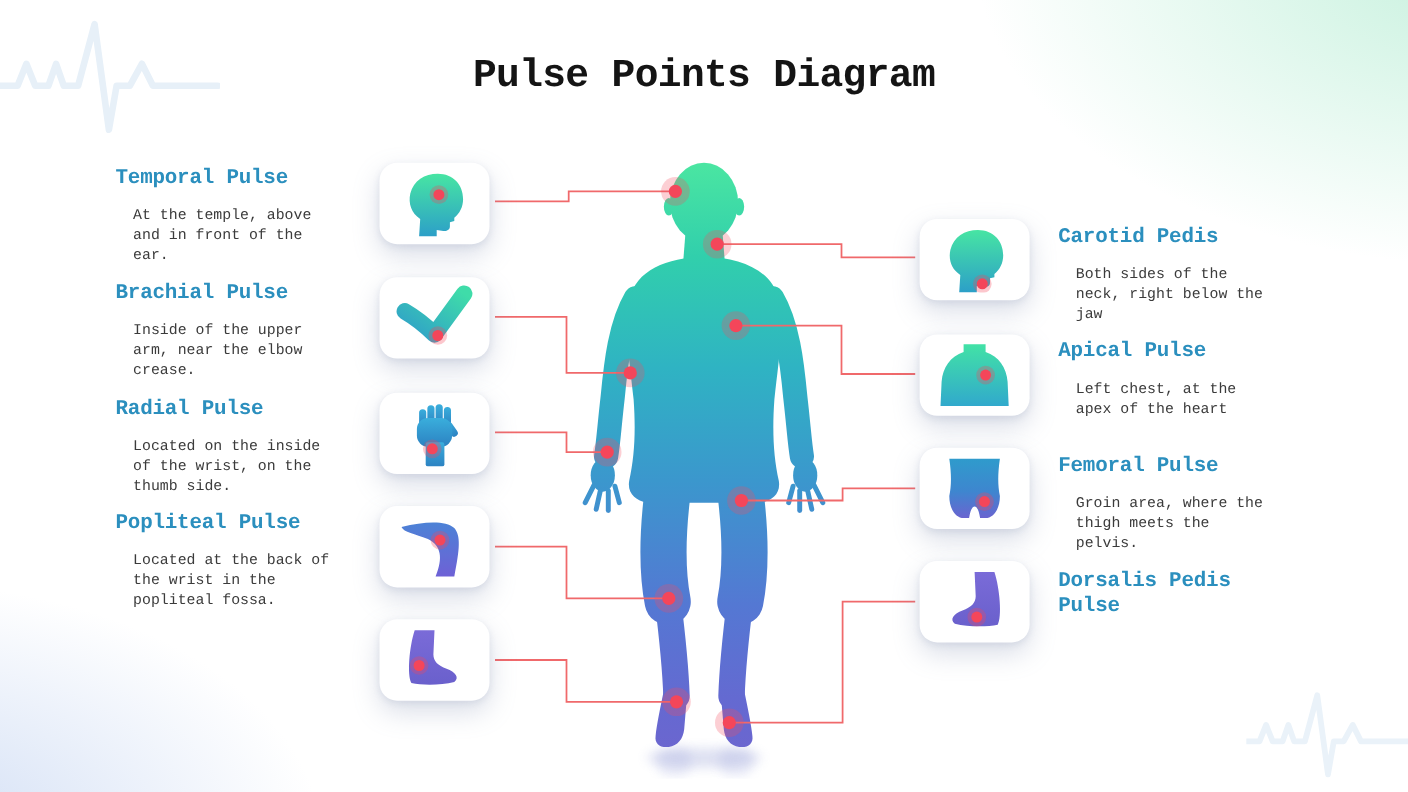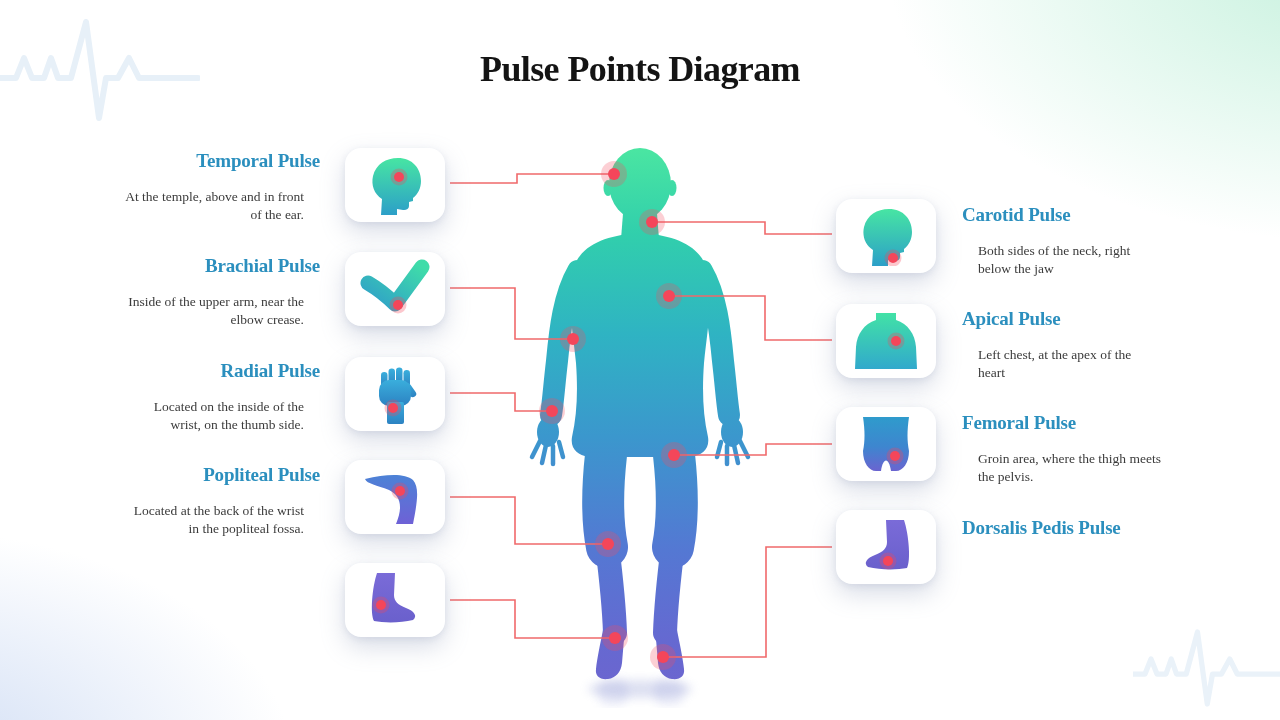--- a/index.html
+++ b/index.html
@@ -1,36 +1,36 @@
 <!DOCTYPE html>
 <html><head>
 <meta charset="utf-8">
 <style>
   html,body{margin:0;padding:0;}
   .stage{
     position:relative;width:1280px;height:720px;overflow:hidden;
-    font-family:Liberation Serif, serif;
+    font-family:Liberation Mono, monospace;
     background:
       radial-gradient(ellipse 760px 460px at 106% -6%, rgba(186,238,214,0.85), rgba(186,238,214,0) 62%),
       radial-gradient(ellipse 640px 400px at -7% 107%, rgba(198,214,242,0.85), rgba(198,214,242,0) 60%),
       #ffffff;
   }
   .ecg{position:absolute;z-index:0;}
   .page-title{
     position:absolute;top:48px;left:0;width:100%;text-align:center;margin:0;
     font-size:36px;font-weight:bold;letter-spacing:-0.6px;color:#141414;z-index:5;
   }
   .body-svg{position:absolute;left:510px;top:143px;z-index:1;}
   .lines-svg{position:absolute;left:0;top:0;width:1280px;height:720px;z-index:2;pointer-events:none;}
   .dots-layer{position:absolute;left:0;top:0;width:1280px;height:720px;z-index:3;pointer-events:none;}
   .pulse-dot{position:absolute;width:26px;height:26px;border-radius:50%;
     background:rgba(243,76,96,0.27);display:flex;align-items:center;justify-content:center;}
   .pulse-dot-core{width:12px;height:12px;border-radius:50%;background:#f4465a;}
   .lt,.rt{position:absolute;z-index:5;width:215px;}
-  .lt{left:105px;text-align:right;}
+  .lt{left:105px;text-align:left;}
   .rt{left:962px;text-align:left;}
   .pulse-name{margin:0 0 5px 0;font-size:19px;font-weight:bold;letter-spacing:-0.2px;color:#2b8fbe;}
   .pulse-desc{margin:16px;font-size:13.5px;line-height:1.32;color:#3b3b3b;}
   .card{
     position:absolute;width:100px;height:74px;background:#ffffff;border-radius:16px;z-index:4;
     box-shadow:0 10px 24px rgba(128,144,176,0.30), 0 2px 6px rgba(128,144,176,0.16);
     display:flex;align-items:center;justify-content:center;
   }
 </style>
 </head>
@@ -234,21 +234,21 @@
             <stop offset="1" stop-color="#6A60CC"></stop>
           </linearGradient>
         </defs>
       <path d="M17,3 L35,3 L34,25 C34,31 38,35 46,38 C54,41 58,46 53,50 C41,53 24,53 14,51 C10,44 12,18 17,3 Z" fill="url(#g-ft)"></path>
       <circle cx="21" cy="35" r="8.5" fill="rgba(244,70,90,0.3)"></circle>
         <circle cx="21" cy="35" r="5" fill="#f4465a"></circle>
     </svg>
   </div>
 
   <div class="rt" style="top:204px">
-    <h2 class="pulse-name">Carotid Pulse</h2>
+    <h2 class="pulse-name">Carotid Pedis</h2>
     <p class="pulse-desc">Both sides of the neck, right below the jaw</p>
   </div>
   <div class="card" style="left:836px;top:199px">
     <svg width="72" height="60" viewBox="0 0 70 60">
       <defs>
           <linearGradient id="g-head-c" x1="0" y1="0" x2="0" y2="1">
         <stop offset="0" stop-color="#47E5A3"></stop>
             <stop offset="1" stop-color="#2C9FC8"></stop>
           </linearGradient>
         </defs>

